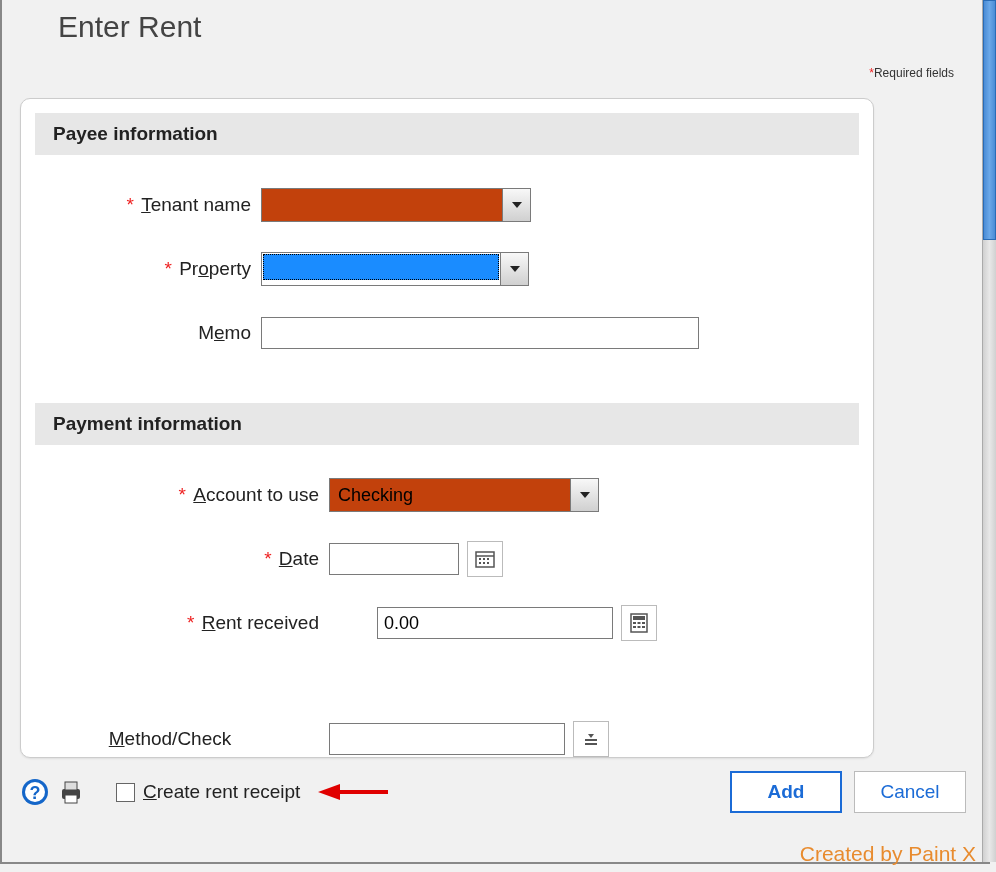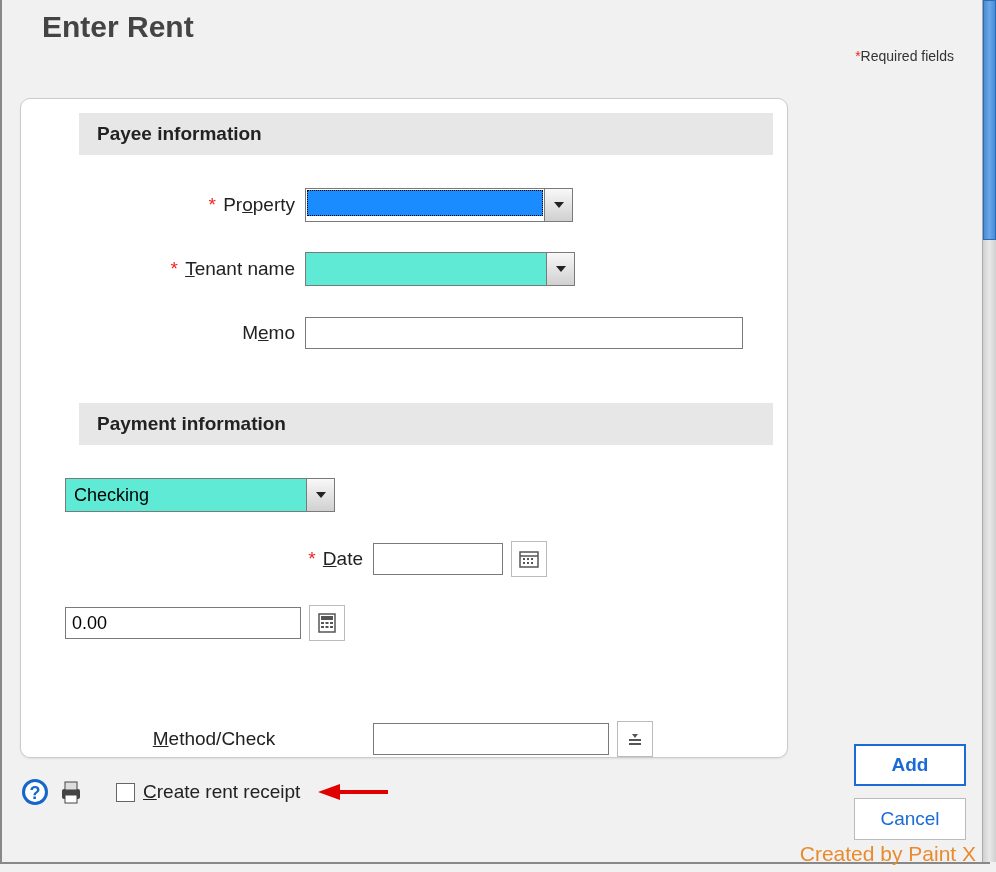--- a/index.html
+++ b/index.html
@@ -45,46 +45,45 @@
       position: absolute;
       top: 0;
       width: 100%;
       height: 240px;
       background: linear-gradient(to right, #4a8cd6, #6ba8e8, #4a8cd6);
       border: 1px solid #2a6cb6;
     }
     .title {
       position: absolute;
       top: 10px;
-      left: 42px;
+      left: 58px;
       font-size: 30px;
-      font-weight: bold;
+      font-weight: normal;
       color: #444;
     }
     .required-note {
       position: absolute;
-      top: 48px;
+      top: 66px;
       right: 42px;
-      font-size: 14px;
+      font-size: 12px;
       color: #333;
     }
     .required-note .star {
       color: #e22;
     }
     .panel {
       position: absolute;
       top: 98px;
       left: 20px;
-      width: 768px;
+      width: 854px;
       height: 660px;
       background: #fff;
       border: 1px solid #ccc;
       border-radius: 10px;
       box-shadow: 0 1px 2px rgba(0,0,0,0.08);
-      padding-left: 44px;
     }
     .section-header {
       background: #e7e7e7;
       padding: 10px 18px;
       font-weight: bold;
       font-size: 19px;
       color: #222;
       margin: 14px 14px 20px 14px;
     }
     .section-header.second {
@@ -119,21 +118,21 @@
       align-items: stretch;
       background: #fff;
       border: 1px solid #7a7a7a;
       height: 34px;
     }
     .combo .combo-text {
       width: 240px;
       padding: 4px 8px;
       font-size: 18px;
       line-height: 24px;
-      background: #5eead4;
+      background: #c2410c;
     }
     .combo.selected .combo-text {
       background: #1a8cff;
       border: 1px dotted #000;
       margin: 1px;
       width: 236px;
       height: 26px;
     }
     .combo .combo-btn {
       width: 28px;
@@ -150,21 +149,21 @@
     }
     .text-input {
       height: 32px;
       border: 1px solid #7a7a7a;
       background: #fff;
       font-size: 18px;
       padding: 2px 6px;
     }
     .text-input.memo { width: 438px; }
     .text-input.date { width: 130px; }
-    .text-input.amount { width: 236px; }
+    .text-input.amount { width: 236px; margin-left: 48px; }
     .text-input.method { width: 236px; }
     .icon-btn {
       width: 36px;
       height: 36px;
       border: 1px solid #bbb;
       background: #fff;
       display: inline-flex;
       align-items: center;
       justify-content: center;
       margin-left: 8px;
@@ -217,21 +216,20 @@
     }
     .arrow-annotation {
       margin-left: 16px;
       display: inline-flex;
       align-items: center;
     }
     .footer-right {
       margin-left: auto;
       display: flex;
       gap: 12px;
-      flex-direction: column;
     }
     .btn {
       min-width: 112px;
       height: 42px;
       border: 2px solid #1b6bd6;
       background: #fff;
       color: #1b6bd6;
       font-size: 19px;
       cursor: pointer;
       display: inline-flex;
@@ -259,65 +257,68 @@
 
 <div class="title">Enter Rent</div>
 
 <div class="required-note">
   <span class="star">*</span><span>Required fields</span>
 </div>
 
 <div class="panel">
 
   <div class="section-header">Payee information</div>
+
+  <div class="form-row">
+    <div class="label-col">
+      <span class="star">*&nbsp;</span><span></span><span class="mnemonic">T</span><span>enant name</span>
+    </div>
+    <div class="field-col">
+      <div class="combo">
+        <div class="combo-text"></div>
+        <div class="combo-btn">
+          <svg viewBox="0 0 10 6">
+              <polygon points="0,0 10,0 5,6" fill="#222"></polygon>
+            </svg>
+        </div>
+      </div>
+    </div>
+  </div>
 
   <div class="form-row">
     <div class="label-col">
       <span class="star">*&nbsp;</span><span>Pr</span><span class="mnemonic">o</span><span>perty</span>
     </div>
     <div class="field-col">
       <div class="combo selected">
         <div class="combo-text"></div>
         <div class="combo-btn">
           <svg viewBox="0 0 10 6">
               <polygon points="0,0 10,0 5,6" fill="#222"></polygon>
             </svg>
         </div>
       </div>
     </div>
   </div>
 
   <div class="form-row">
     <div class="label-col">
-      <span class="star">*&nbsp;</span><span></span><span class="mnemonic">T</span><span>enant name</span>
-    </div>
-    <div class="field-col">
-      <div class="combo">
-        <div class="combo-text"></div>
-        <div class="combo-btn">
-          <svg viewBox="0 0 10 6">
-              <polygon points="0,0 10,0 5,6" fill="#222"></polygon>
-            </svg>
-        </div>
-      </div>
-    </div>
-  </div>
-
-  <div class="form-row">
-    <div class="label-col">
       <span>M</span><span class="mnemonic">e</span><span>mo</span>
     </div>
     <div class="field-col">
       <input class="text-input memo" type="text" value="" style="">
     </div>
   </div>
 
   <div class="section-header second">Payment information</div>
 
   <div class="form-row">
+    <div class="label-col" style="width:308px;">
+      <span class="star">*&nbsp;</span><span></span><span class="mnemonic">A</span><span>ccount to use</span>
+    </div>
     <div class="field-col">
       <div class="combo">
         <div class="combo-text">Checking</div>
         <div class="combo-btn">
           <svg viewBox="0 0 10 6">
               <polygon points="0,0 10,0 5,6" fill="#222"></polygon>
             </svg>
         </div>
       </div>
     </div>
@@ -338,20 +339,23 @@
           <rect x="12" y="9" width="2" height="2" fill="#555"></rect>
           <rect x="4" y="13" width="2" height="2" fill="#555"></rect>
           <rect x="8" y="13" width="2" height="2" fill="#555"></rect>
           <rect x="12" y="13" width="2" height="2" fill="#555"></rect>
         </svg>
       </div>
     </div>
   </div>
 
   <div class="form-row">
+    <div class="label-col" style="width:308px;">
+      <span class="star">*&nbsp;</span><span></span><span class="mnemonic">R</span><span>ent received</span>
+    </div>
     <div class="field-col">
       <input class="text-input amount" type="text" value="0.00" style="">
       <div class="icon-btn">
         <svg width="18" height="20" viewBox="0 0 18 20">
           <rect x="1" y="1" width="16" height="18" fill="none" stroke="#555" stroke-width="1.5"></rect>
           <rect x="3" y="3" width="12" height="4" fill="#555"></rect>
           <rect x="3" y="9" width="3" height="2" fill="#555"></rect>
           <rect x="7.5" y="9" width="3" height="2" fill="#555"></rect>
           <rect x="12" y="9" width="3" height="2" fill="#555"></rect>
           <rect x="3" y="13" width="3" height="2" fill="#555"></rect>

